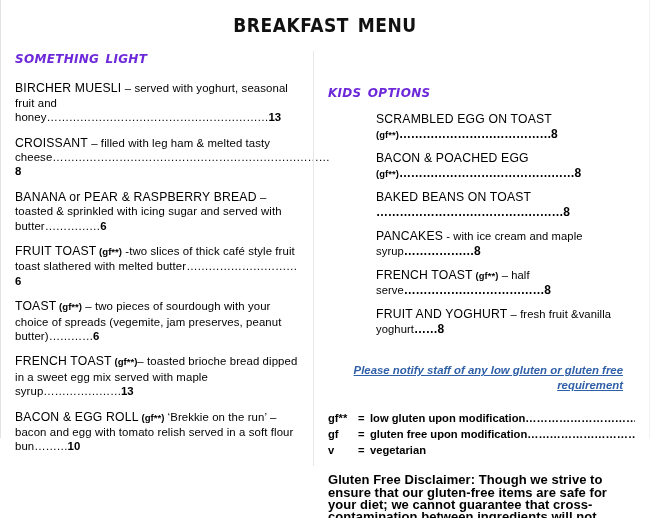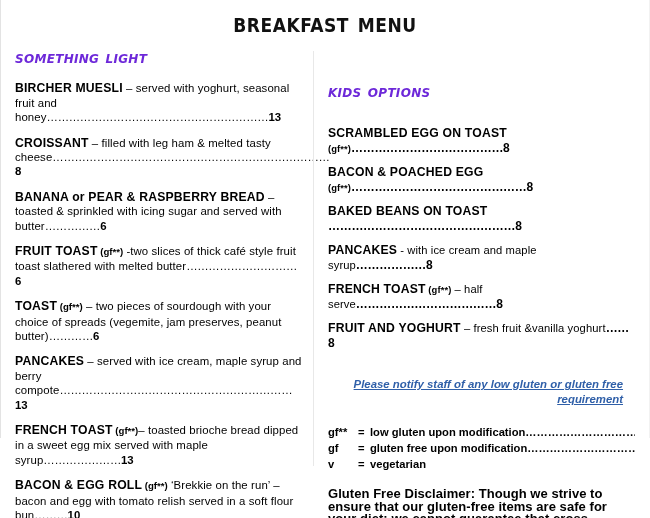--- a/index.html
+++ b/index.html
@@ -71,31 +71,31 @@
     color: #6d28d9;
     font-weight: bold;
     font-style: italic;
     font-size: 17px;
     font-variant: small-caps;
     text-transform: lowercase;
     letter-spacing: 0.3px;
     margin: 0 0 14px 0;
     font-family: "DejaVu Sans", sans-serif;
   }
-  .kids-heading { margin-top: 34px; margin-bottom: 25px; }
+  .kids-heading { margin-top: 34px; margin-bottom: 11px; }
 
   
   .item {
     margin-bottom: 11px;
     font-size: 11.4px;
     line-height: 14.4px;
     text-align: left;
   }
   .item-name {
-    font-weight: bold;
+    font-weight: normal;
     font-size: 12.2px;
     letter-spacing: 0.2px;
   }
   .item-sub {
     font-weight: bold;
     font-size: 9.6px;
   }
   .item-desc {
     font-weight: 500;
     letter-spacing: 0.1px;
@@ -103,20 +103,21 @@
   .leader { letter-spacing: -0.3px; }
   .price { font-weight: 600; }
 
   
   .kid-item {
     font-size: 12px;
     line-height: 15px;
     margin-bottom: 9px;
     font-weight: bold;
     letter-spacing: 0.1px;
+    margin-left: 48px;
   }
   .kid-item .item-desc { font-weight: 500; font-size: 11.2px; }
   .kid-item .item-sub { font-size: 9.4px; }
 
   
   .notice {
     color: #2f5fa8;
     font-weight: bold;
     font-style: italic;
     text-decoration: underline;
@@ -158,21 +159,20 @@
   <div class="columns">
 
     <div class="col-left">
       <div class="section-heading">Something Light</div>
       <div id="left-items">
           <div class="item"><span class="item-name">BIRCHER MUESLI</span><span class="item-desc"> – served with yoghurt, seasonal fruit and honey</span><span class="leader">……………………………………………………</span><span class="price">13</span></div>
           <div class="item"><span class="item-name">CROISSANT</span><span class="item-desc"> – filled with leg ham &amp; melted tasty cheese</span><span class="leader">…………………………………………………………………</span><span class="price">8</span></div>
           <div class="item"><span class="item-name">BANANA or PEAR &amp; RASPBERRY BREAD</span><span class="item-desc"> – toasted &amp; sprinkled with icing sugar and served with butter</span><span class="leader">……………</span><span class="price">6</span></div>
           <div class="item"><span class="item-name">FRUIT TOAST</span><span class="item-sub"> (gf**)</span><span class="item-desc"> -two slices of thick café style fruit toast slathered with melted butter</span><span class="leader">…………………………</span><span class="price">6</span></div>
           <div class="item"><span class="item-name">TOAST</span><span class="item-sub"> (gf**)</span><span class="item-desc"> – two pieces of sourdough with your choice of spreads (vegemite, jam preserves, peanut butter)</span><span class="leader">…………</span><span class="price">6</span></div>
-          <div class="item"><span class="item-name">PANCAKES</span><span class="item-desc"> – served with ice cream, maple syrup and berry compote</span><span class="leader">………………………………………………………</span><span class="price">13</span></div>
           <div class="item"><span class="item-name">FRENCH TOAST</span><span class="item-sub"> (gf**)</span><span class="item-desc">– toasted brioche bread dipped in a sweet egg mix served with maple syrup</span><span class="leader">…………………</span><span class="price">13</span></div>
           <div class="item"><span class="item-name">BACON &amp; EGG ROLL</span><span class="item-sub"> (gf**)</span><span class="item-desc"> ‘Brekkie on the run’ – bacon and egg with tomato relish served in a soft flour bun</span><span class="leader">………</span><span class="price">10</span></div>
         </div>
     </div>
 
     <div class="divider"></div>
 
     <div class="col-right">
       <div class="section-heading kids-heading">Kids Options</div>
       <div id="right-items">

